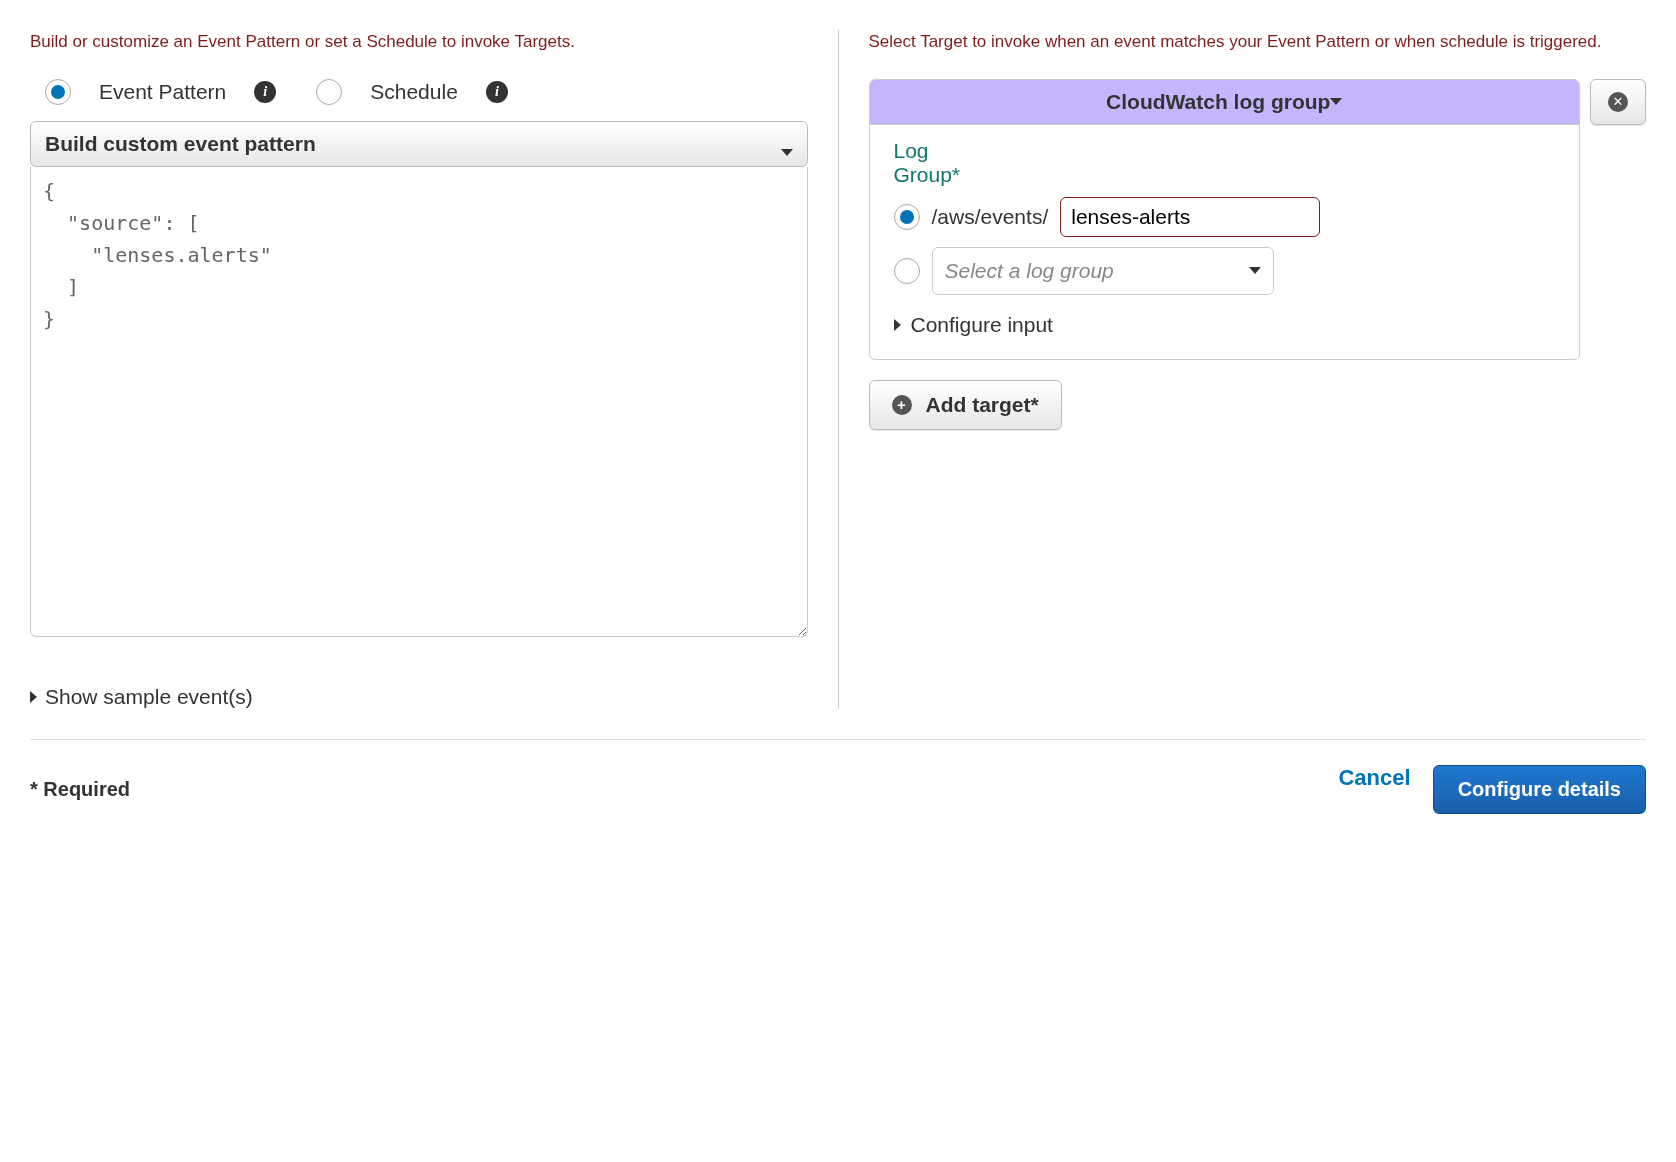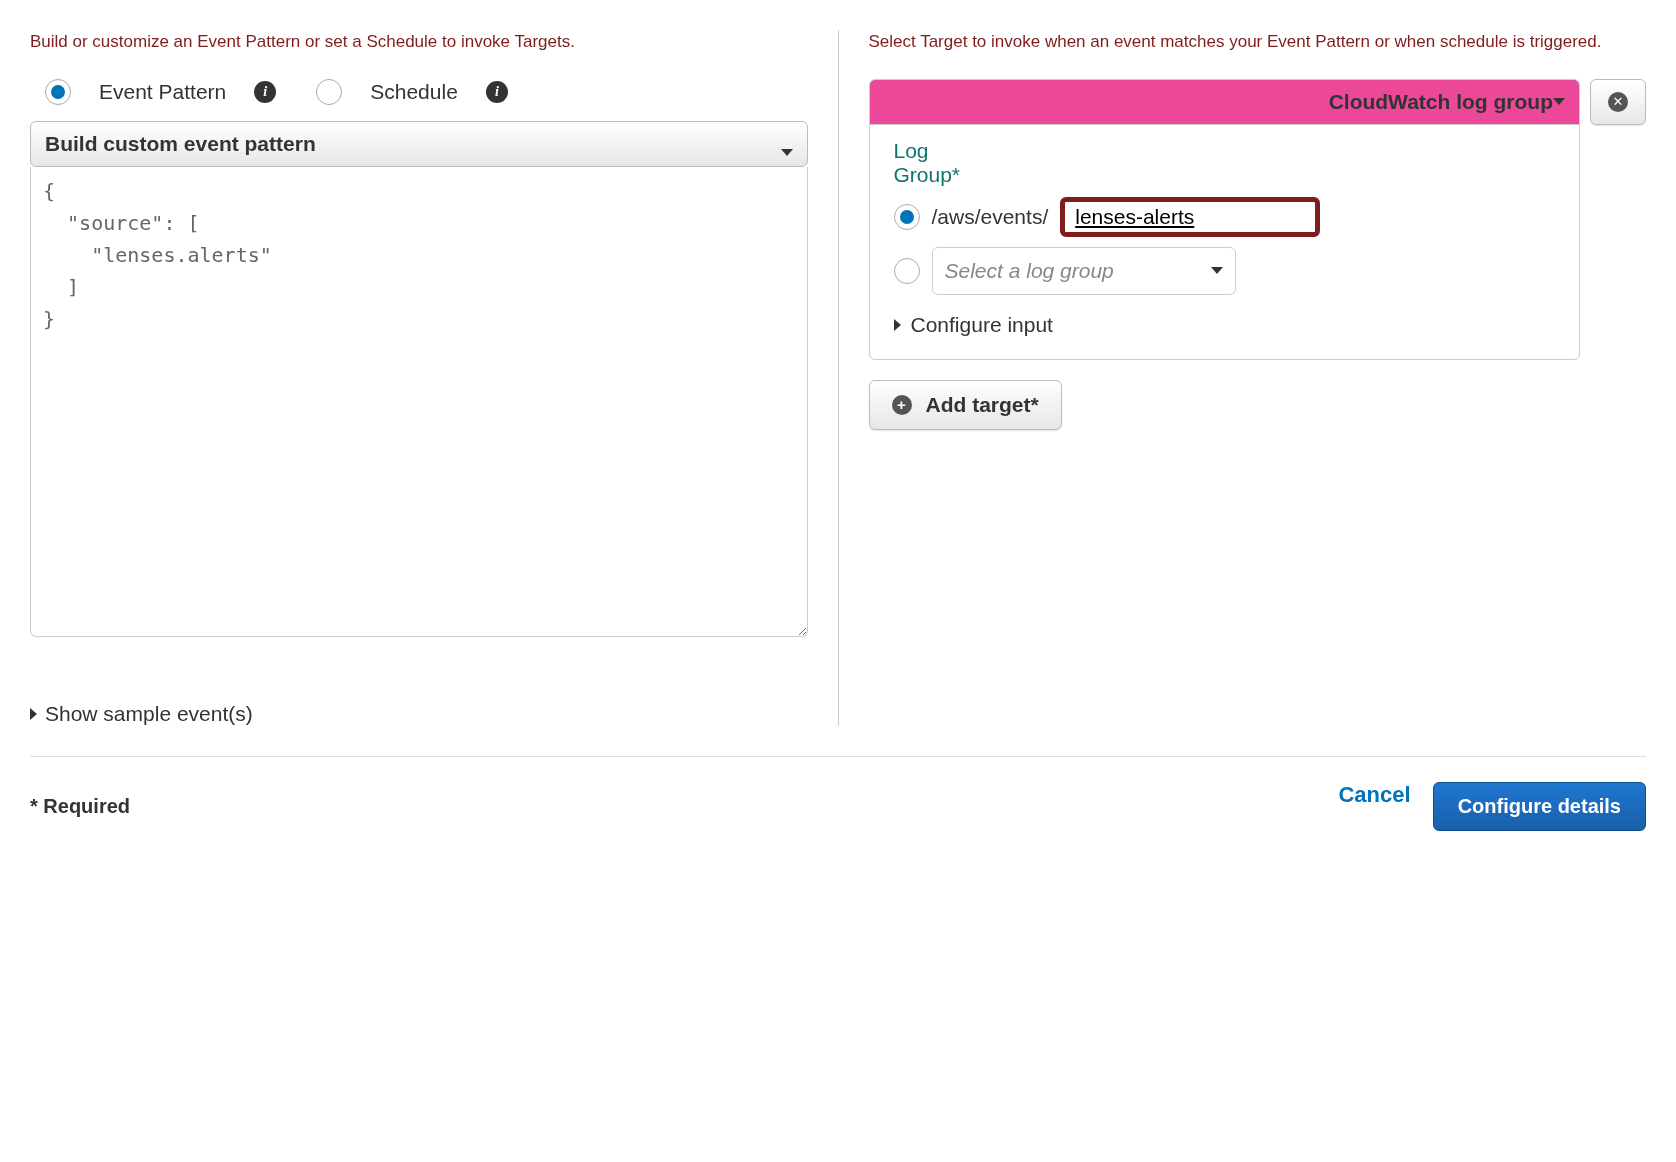--- a/index.html
+++ b/index.html
@@ -113,21 +113,21 @@
   font-family: Menlo, Monaco, Consolas, monospace;
   font-size: 20px;
   color: #666;
   padding: 8px 12px;
   resize: both;
   white-space: pre;
   line-height: 1.6;
   outline: none;
 }
 .expand-link {
-  margin-top: 60px;
+  margin-top: 43px;
   display: flex;
   align-items: center;
   gap: 8px;
   font-size: 21px;
   cursor: pointer;
 }
 .target-card {
   display: flex;
   gap: 10px;
   margin-bottom: 20px;
@@ -137,24 +137,24 @@
   border: 1px solid #ccc;
   border-radius: 6px;
   overflow: hidden;
 }
 .target-header {
   border-bottom: 1px solid #ccc;
   padding: 10px 14px;
   font-size: 21px;
   font-weight: 700;
   display: flex;
-  justify-content: flex-end;
-  align-items: center;
-  cursor: pointer;
-  background: #ec4899;
+  justify-content: center;
+  align-items: center;
+  cursor: pointer;
+  background: #c4b5fd;
 }
 .target-inner {
   padding: 14px 24px 22px 24px;
 }
 .remove-btn {
   width: 56px;
   height: 46px;
   border: 1px solid #bbb;
   border-radius: 6px;
   background: linear-gradient(#fff, #e7e7e7);
@@ -181,34 +181,33 @@
 .log-option {
   display: flex;
   align-items: center;
   gap: 12px;
   margin: 10px 0;
 }
 .log-prefix {
   font-size: 21px;
 }
 .text-input {
-  border: 5px solid #7f1d1d;
+  border: 1px solid #7f1d1d;
   border-radius: 6px;
   padding: 6px 10px;
   font-size: 21px;
   width: 260px;
   height: 40px;
-  text-decoration: underline;
 }
 .select-input {
   border: 1px solid #ccc;
   border-radius: 6px;
   padding: 7px 12px;
   font-size: 21px;
-  width: 304px;
+  width: 342px;
   height: 48px;
   display: flex;
   justify-content: space-between;
   align-items: center;
   cursor: pointer;
 }
 .placeholder { color: #888; font-style: italic; }
 .configure-input {
   display: flex;
   align-items: center;

